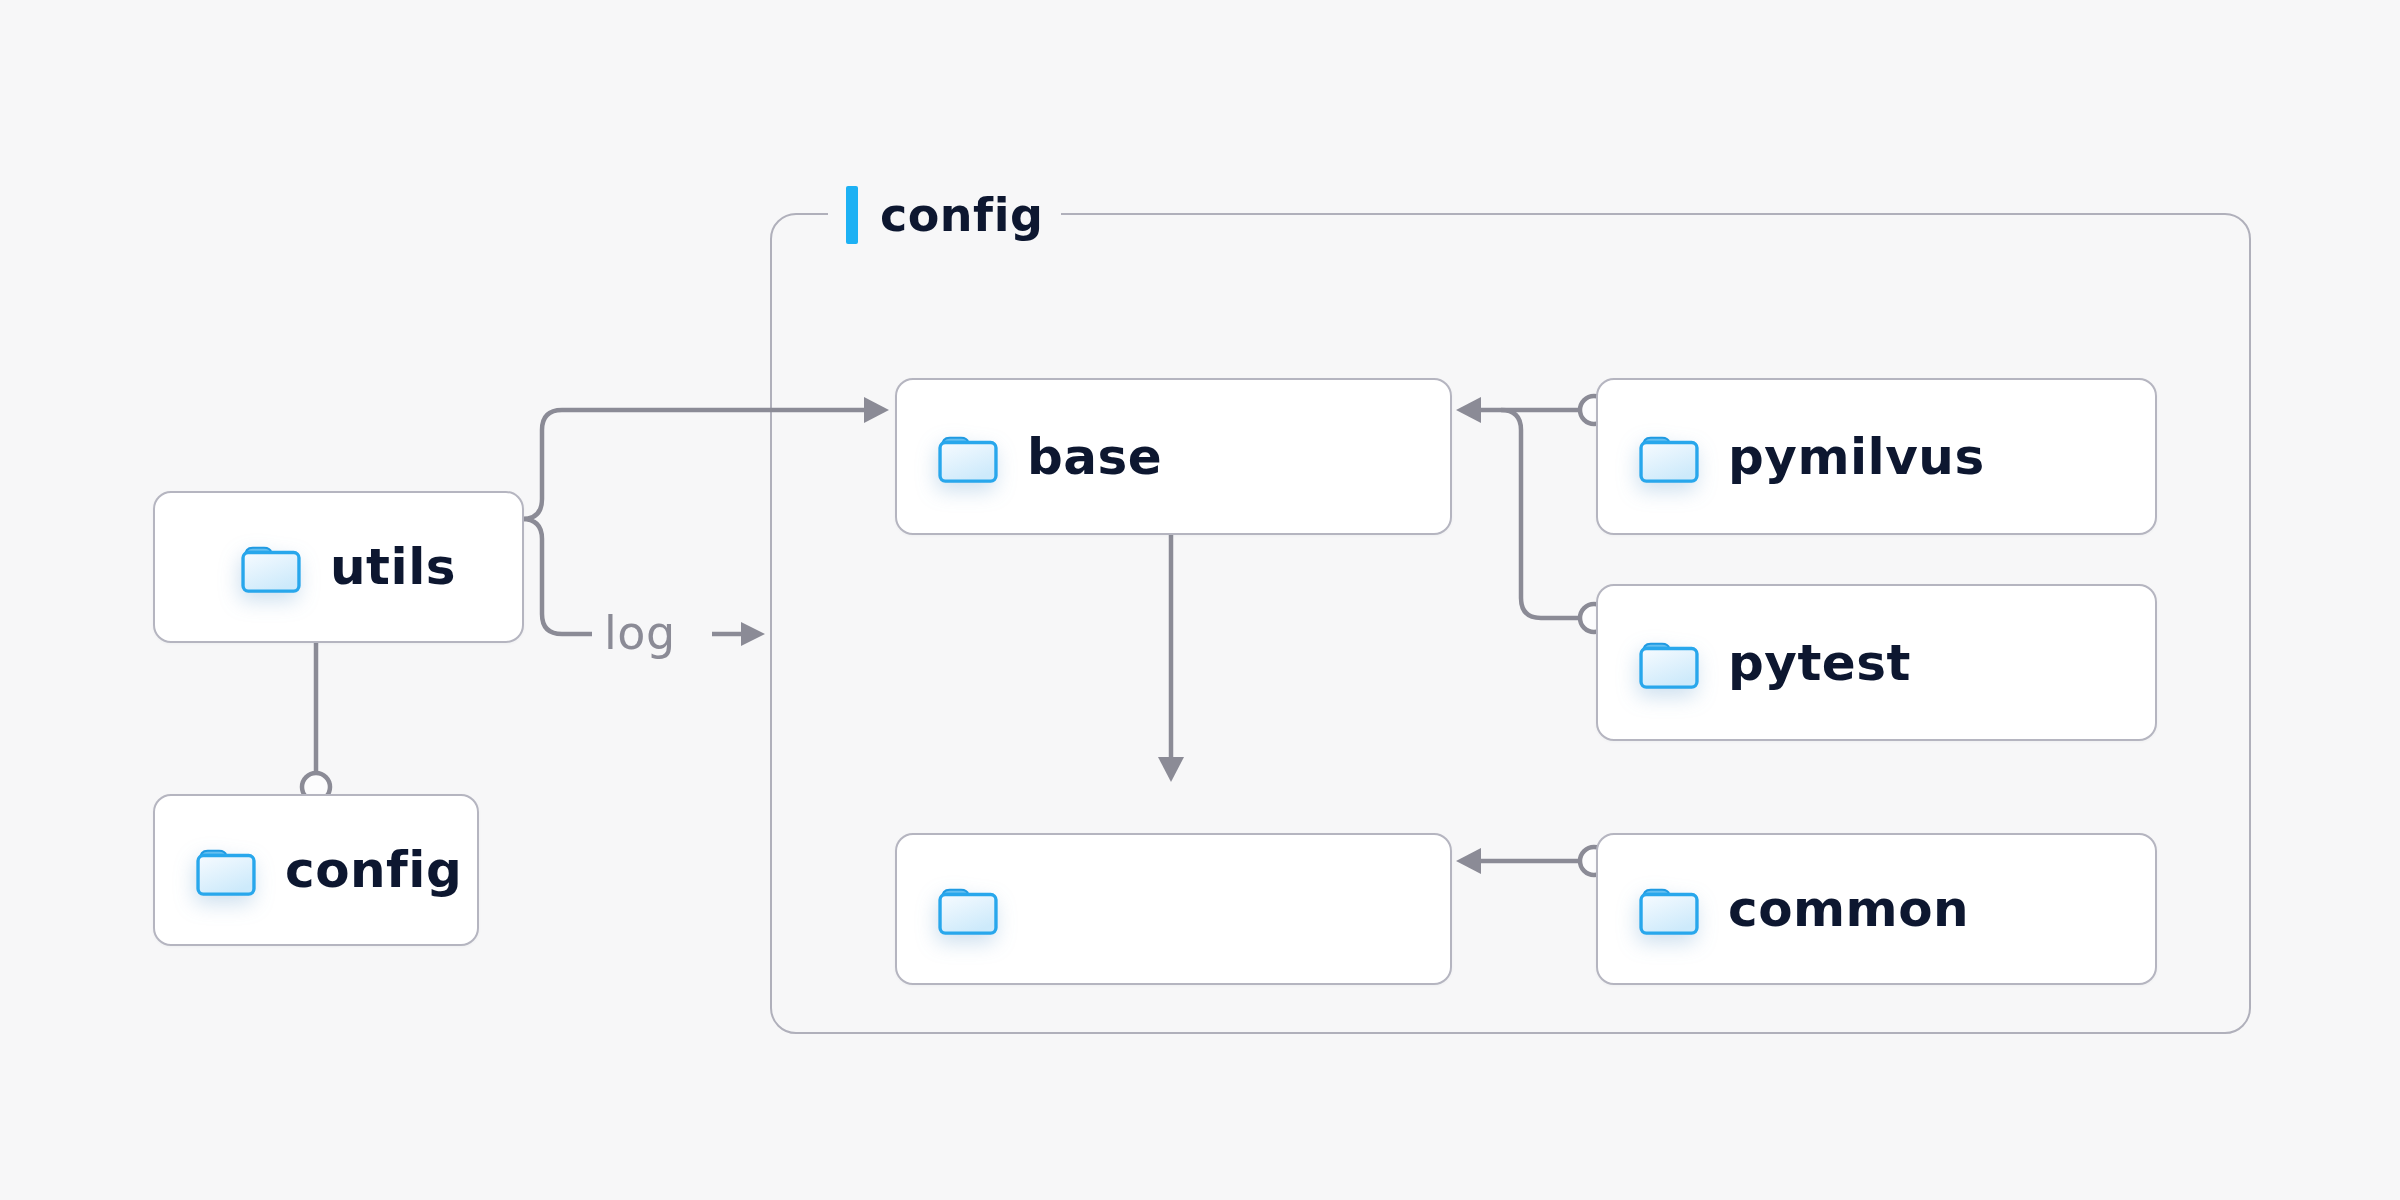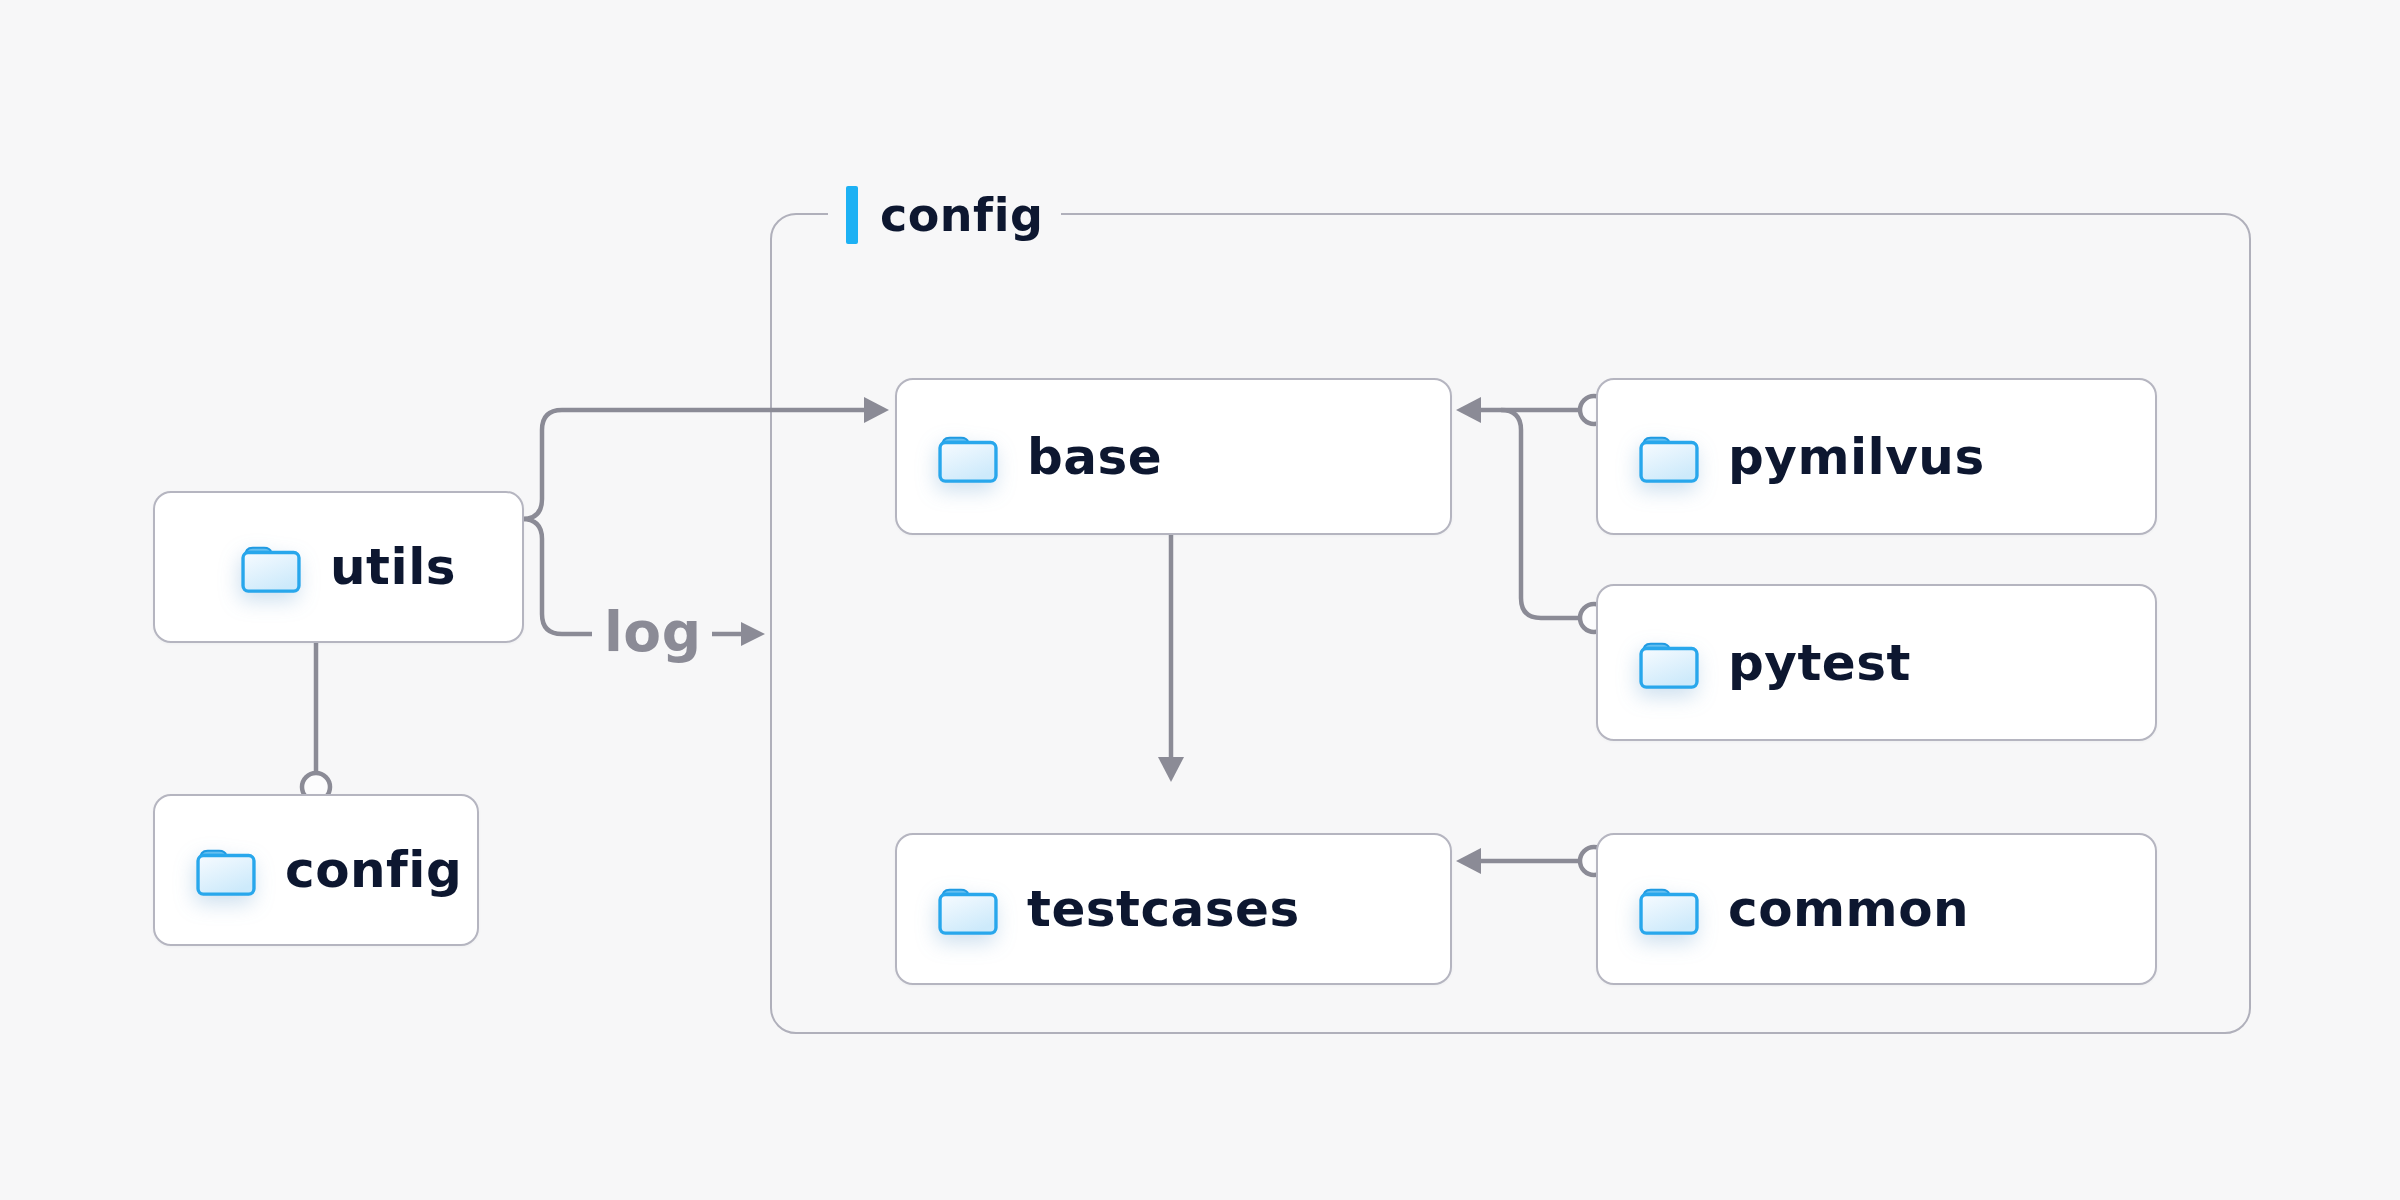--- a/index.html
+++ b/index.html
@@ -66,21 +66,21 @@
   
   .wires{position:absolute;left:0;top:0;width:2400px;height:1200px;pointer-events:none;}
   .wire{stroke:var(--line,#8b8b96);stroke-width:4.5;fill:none;}
   .wire-dot{stroke:var(--line,#8b8b96);stroke-width:4.5;fill:#fcfcfd;}
   .wire-arrow{fill:var(--line,#8b8b96);stroke:none;}
 
   
   .log-label{
     position:absolute;left:604px;top:634px;
     transform:translateY(-52%);
-    font-size:55px;font-weight:700;
+    font-size:46px;font-weight:400;
     color:var(--muted-label,#8b8b96);
     letter-spacing:.5px;line-height:1;
   }
 </style>
 </head>
 <body>
 
 <div class="canvas">
 
   <div class="group">
@@ -184,21 +184,20 @@
     <span class="node-label">pytest</span>
   </div>
 
   <div class="node n-testcases">
     <span class="folder">
       <svg viewBox="0 0 64 56" width="62" height="54">
         <path d="M5 17 Q5 8 13 8 H25 Q31 8 32.5 13 L35 20 H5 Z" fill="url(#ftab)" stroke="#1f9ae2" stroke-width="2"></path>
         <rect x="3" y="13" width="58" height="40" rx="5.5" fill="url(#fbody)" stroke="#28a7ec" stroke-width="3.5"></rect>
       </svg>
     </span>
-    <span class="node-label">testcases</span>
   </div>
 
   <div class="node n-common">
     <span class="folder">
       <svg viewBox="0 0 64 56" width="62" height="54">
         <path d="M5 17 Q5 8 13 8 H25 Q31 8 32.5 13 L35 20 H5 Z" fill="url(#ftab)" stroke="#1f9ae2" stroke-width="2"></path>
         <rect x="3" y="13" width="58" height="40" rx="5.5" fill="url(#fbody)" stroke="#28a7ec" stroke-width="3.5"></rect>
       </svg>
     </span>
     <span class="node-label">common</span>

